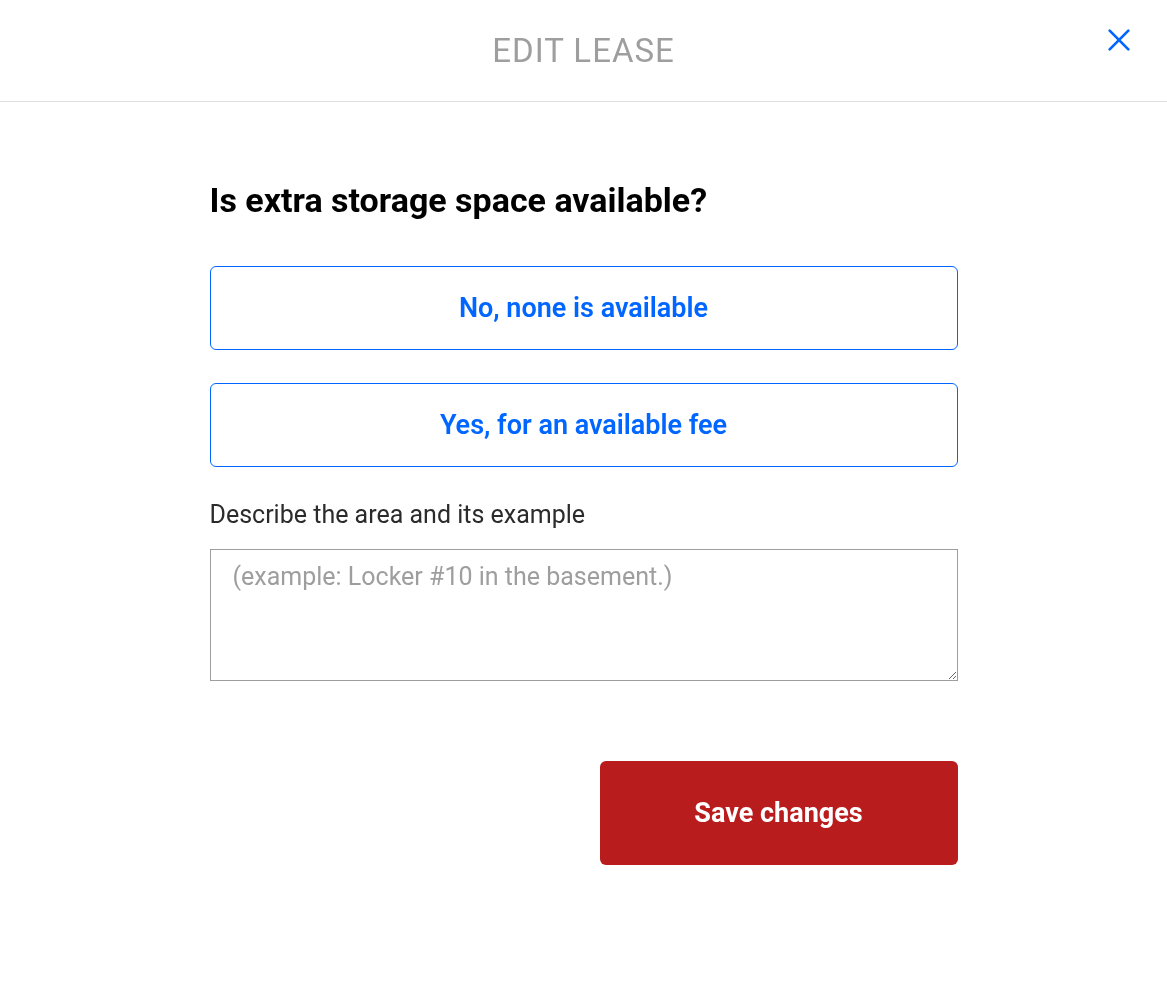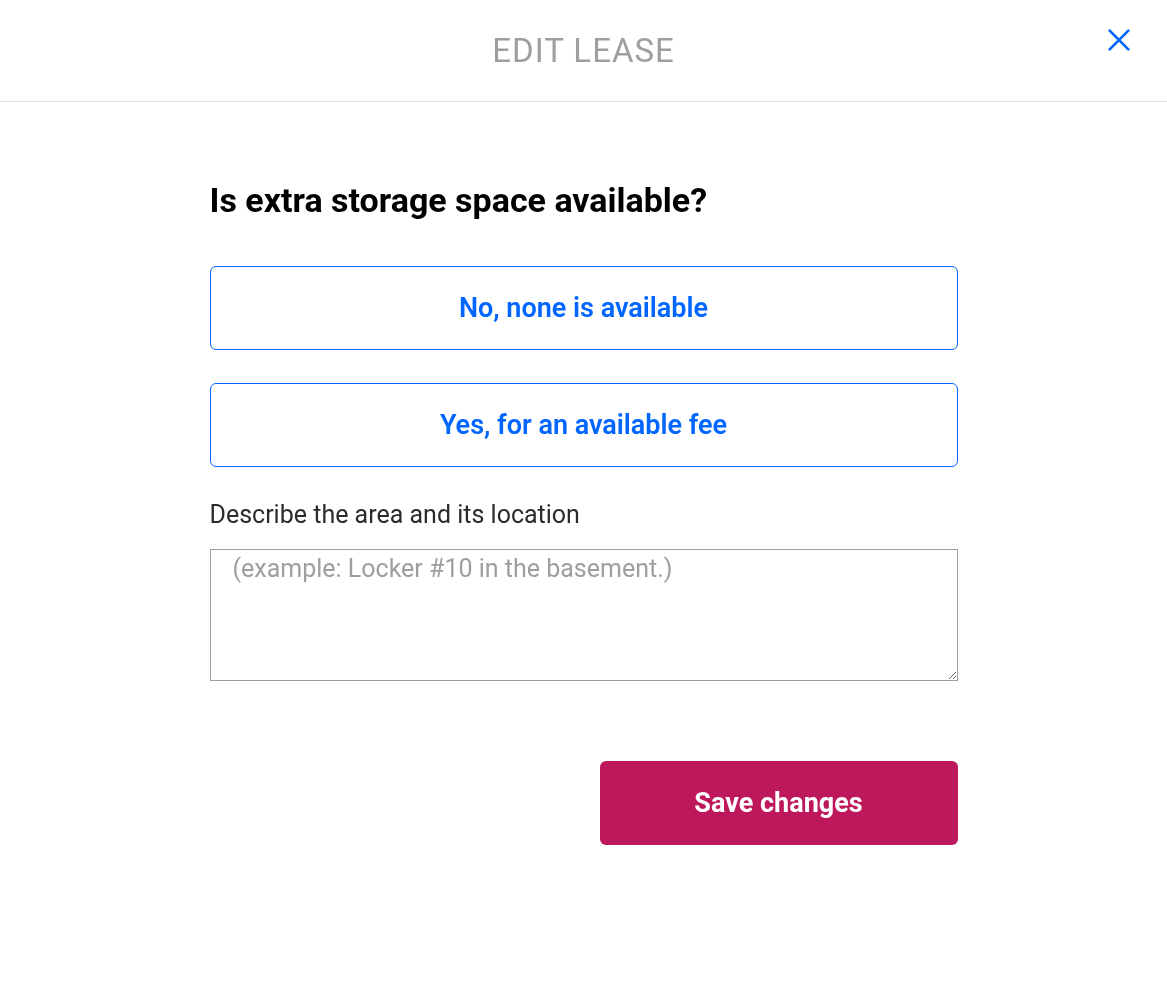--- a/index.html
+++ b/index.html
@@ -90,41 +90,41 @@
       color: #2b2b2b;
       margin-top: 21px;
       margin-bottom: 20px;
       font-weight: 400;
     }
     
     .describe-textarea {
       width: 100%;
       height: 132px;
       border: 1px solid #9e9e9e;
-      padding: 4px 22px;
+      padding: 12px 22px;
       font-size: 25px;
       font-family: inherit;
       resize: both;
       color: #2b2b2b;
     }
     
     .describe-textarea::placeholder {
       color: #9e9e9e;
     }
     
     .footer {
       display: flex;
       justify-content: flex-end;
       margin-top: 76px;
     }
     
     .save-button {
       width: 358px;
-      height: 84px;
-      background: #be185d;
+      height: 104px;
+      background: #b91c1c;
       color: #ffffff;
       border: none;
       font-size: 27px;
       font-weight: 700;
       cursor: pointer;
       border-radius: 6px;
       font-family: inherit;
     }
   </style>
 </head>
@@ -141,20 +141,20 @@
 </div>
 
 <div class="content">
   <h1 class="question">Is extra storage space available?</h1>
   
   <button class="option-button">No, none is available</button>
   
   
   <button class="option-button">Yes, for an available fee</button>
   
-  <div class="describe-label">Describe the area and its location</div>
+  <div class="describe-label">Describe the area and its example</div>
   
   <textarea class="describe-textarea" placeholder="(example: Locker #10 in the basement.)" style=""></textarea>
   
   <div class="footer">
     <button class="save-button">Save changes</button>
   </div>
 </div>
 
 </body></html>

